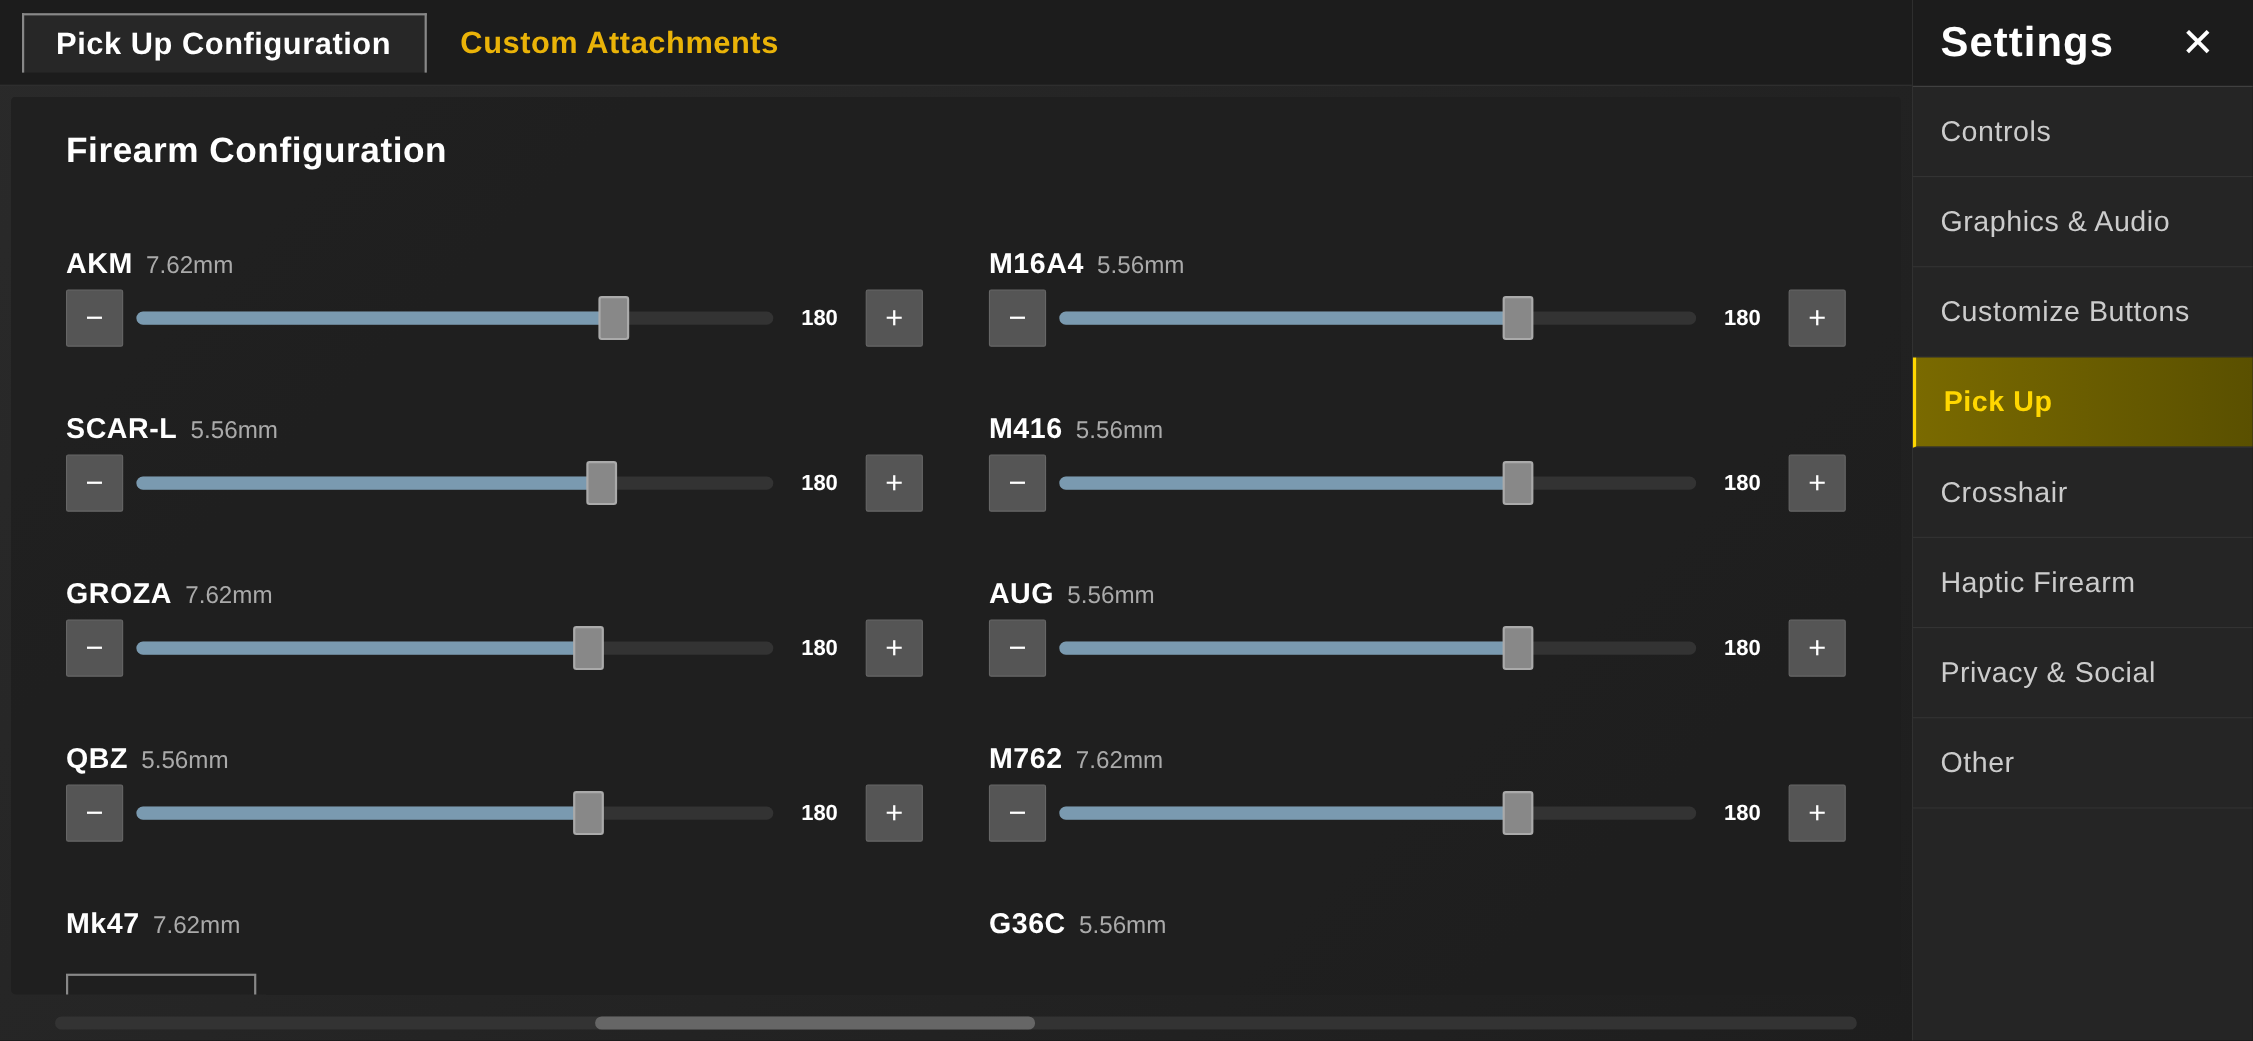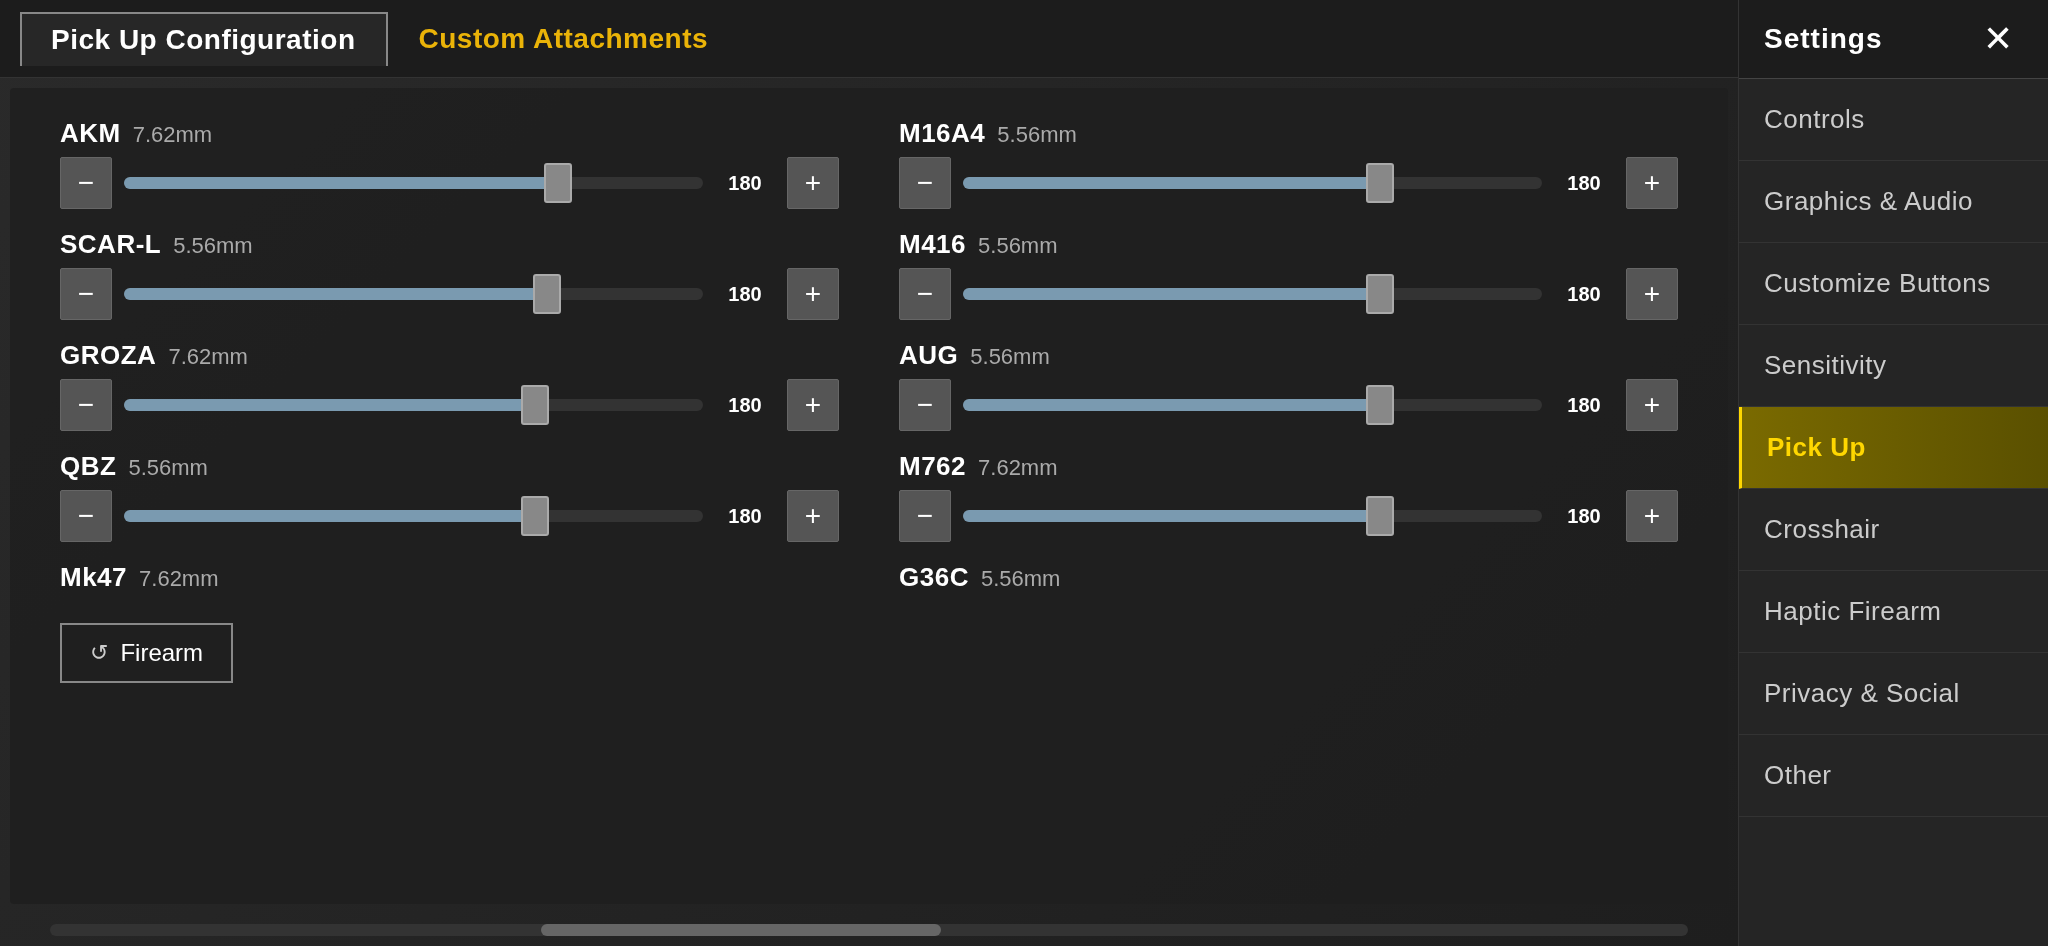--- a/index.html
+++ b/index.html
@@ -77,20 +77,21 @@
     .firearm-grid {
       display: grid;
       grid-template-columns: 1fr 1fr;
       gap: 20px 60px;
     }
 
     .firearm-item {
       display: flex;
       flex-direction: column;
       gap: 8px;
+      margin-top: 39px;
     }
 
     .firearm-label {
       display: flex;
       align-items: baseline;
       gap: 12px;
     }
 
     .firearm-name {
       color: #fff;
@@ -210,21 +211,21 @@
       display: flex;
       align-items: center;
       justify-content: space-between;
       padding: 15px 25px;
       background: #1c1c1c;
       height: 78px;
     }
 
     .sidebar-title {
       color: #fff;
-      font-size: 28px;
+      font-size: 38px;
       font-weight: bold;
       letter-spacing: 1px;
     }
 
     .close-btn {
       width: 50px;
       height: 50px;
       display: flex;
       align-items: center;
       justify-content: center;
@@ -265,20 +266,21 @@
 <body>
 
 <div class="main-content">
 
   <div class="tabs-bar">
     <div class="tab active">Pick Up Configuration</div>
     <div class="tab">Custom Attachments</div>
   </div>
 
   <div class="panel">
+    <div class="section-title">Firearm Configuration</div>
 
     <div class="firearm-grid">
 
       <div class="firearm-item">
         <div class="firearm-label">
           <span class="firearm-name">AKM</span>
           <span class="firearm-caliber">7.62mm</span>
         </div>
         <div class="slider-row">
           <div class="ctrl-btn">−</div>
@@ -445,21 +447,20 @@
   <div class="sidebar-header">
     <span class="sidebar-title">Settings</span>
     <div class="close-btn">✕</div>
   </div>
 
   <div class="sidebar-menu">
 
     <div class="sidebar-item graphics">Controls</div>
     <div class="sidebar-item">Graphics &amp; Audio</div>
     <div class="sidebar-item">Customize Buttons</div>
-    <div class="sidebar-item">Sensitivity</div>
     <div class="sidebar-item active">Pick Up</div>
     <div class="sidebar-item">Crosshair</div>
     <div class="sidebar-item">Haptic Firearm</div>
     <div class="sidebar-item">Privacy &amp; Social</div>
     <div class="sidebar-item">Other</div>
 
   </div>
 </div>
 
 </body></html>

